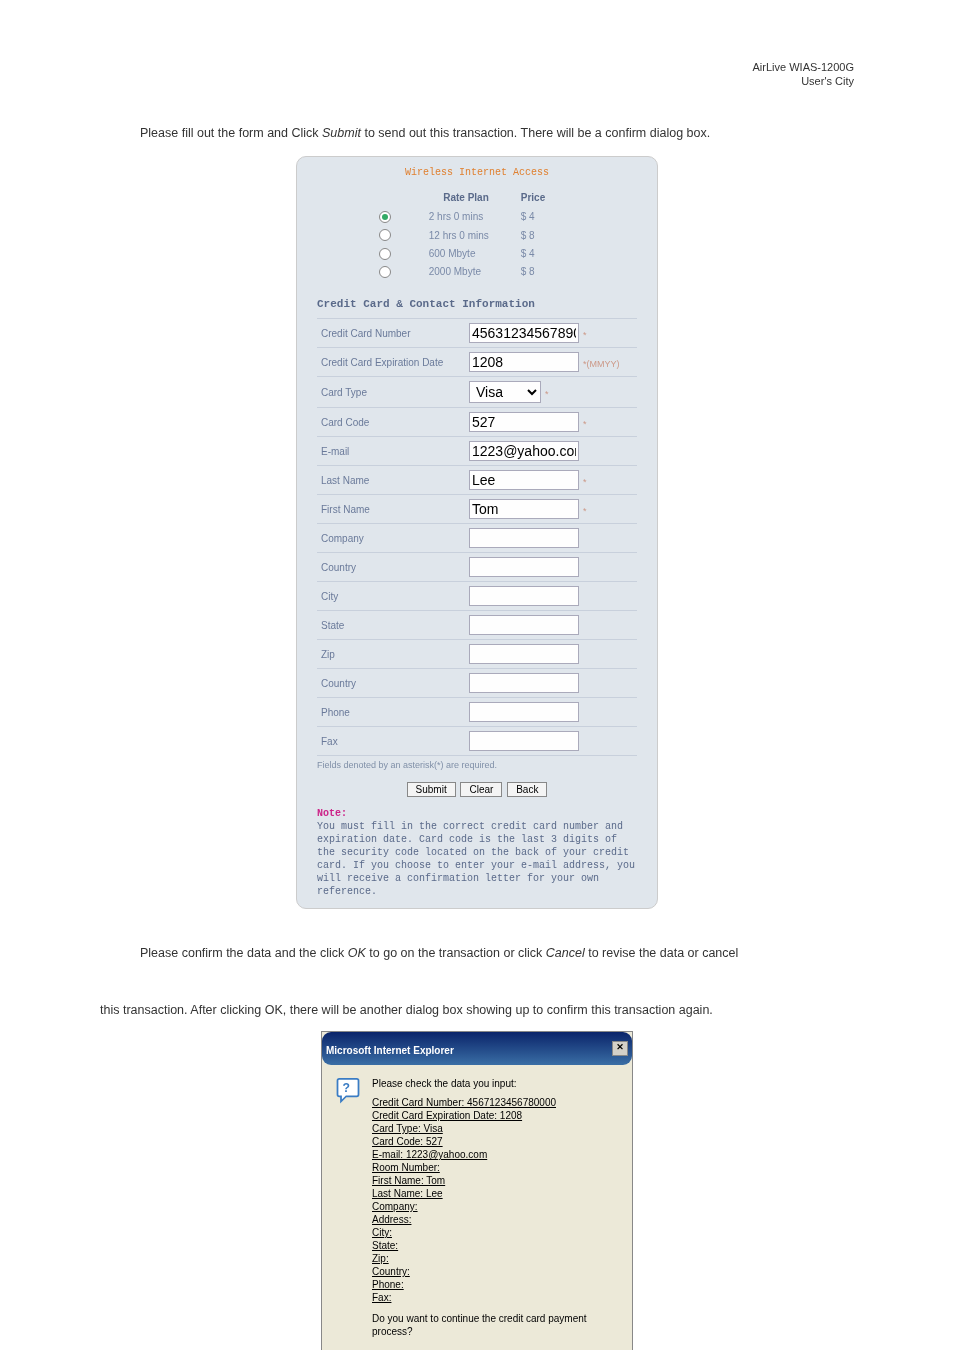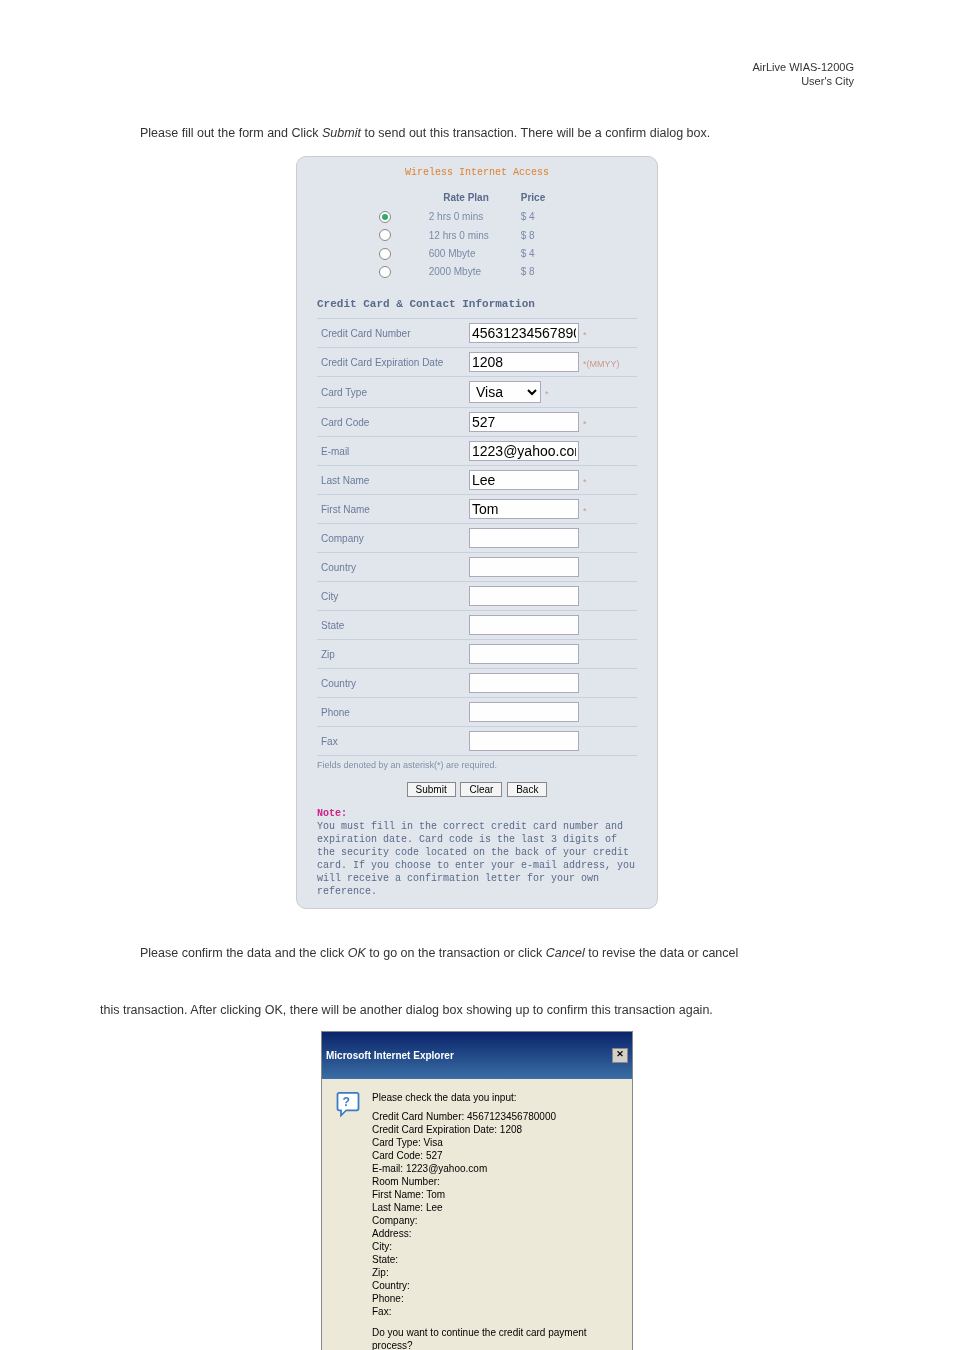--- a/index.html
+++ b/index.html
@@ -139,25 +139,26 @@
     width: 310px;
     margin: 8px auto 40px auto;
     border: 1px solid #888;
     background: #ece9d8;
     font-size: 10px;
   }
   .dialog-title {
     background: linear-gradient(#0a246a,#3a6ea5);
     color: #fff;
     font-weight: bold;
-    padding: 16px 4px;
+    padding: 9px 4px;
     display: flex;
     justify-content: space-between;
-    align-items: center;
-    font-size: 10px;
+    align-items: flex-end;
+    font-size: 10px;
+    border-radius: 9px;
   }
   .dialog-title .close-x {
     background: #d4d0c8;
     color: #000;
     border: 1px solid #888;
     width: 14px; height: 13px;
     line-height: 11px;
     text-align: center;
     font-size: 9px;
     font-weight: bold;
@@ -166,21 +167,21 @@
     display: flex;
     padding: 12px 12px 8px 12px;
     gap: 10px;
   }
   .dlg-icon {
     width: 28px; height: 28px;
     flex: 0 0 28px;
   }
   .dlg-icon svg { width: 28px; height: 28px; }
   .dlg-text { font-size: 10px; color: #000; line-height: 1.3; }
-  .dlg-text .line { white-space: nowrap; }
+  .dlg-text .line { white-space: nowrap; text-decoration: underline; }
   .dlg-btns { text-align: center; padding: 6px 0 12px 0; }
   .dlg-btns button {
     font-size: 10px;
     border: 1px solid #333;
     background: #ece9d8;
     padding: 1px 18px;
     margin: 0 6px;
     cursor: pointer;
   }
   .dlg-btns button.default { border: 1px dotted #000; outline: 1px solid #333; }

